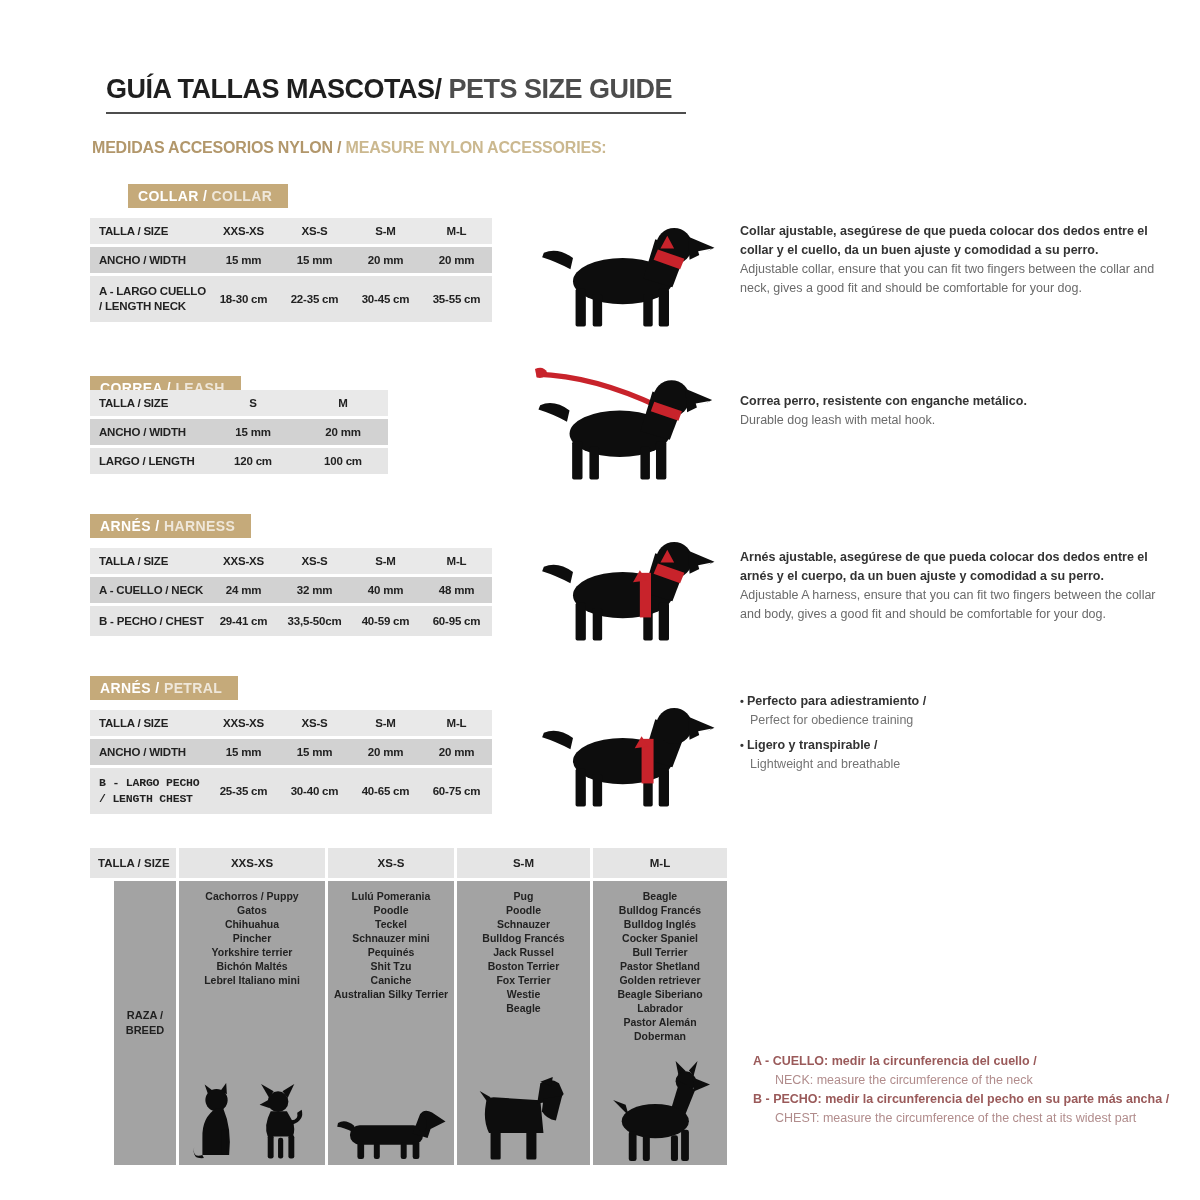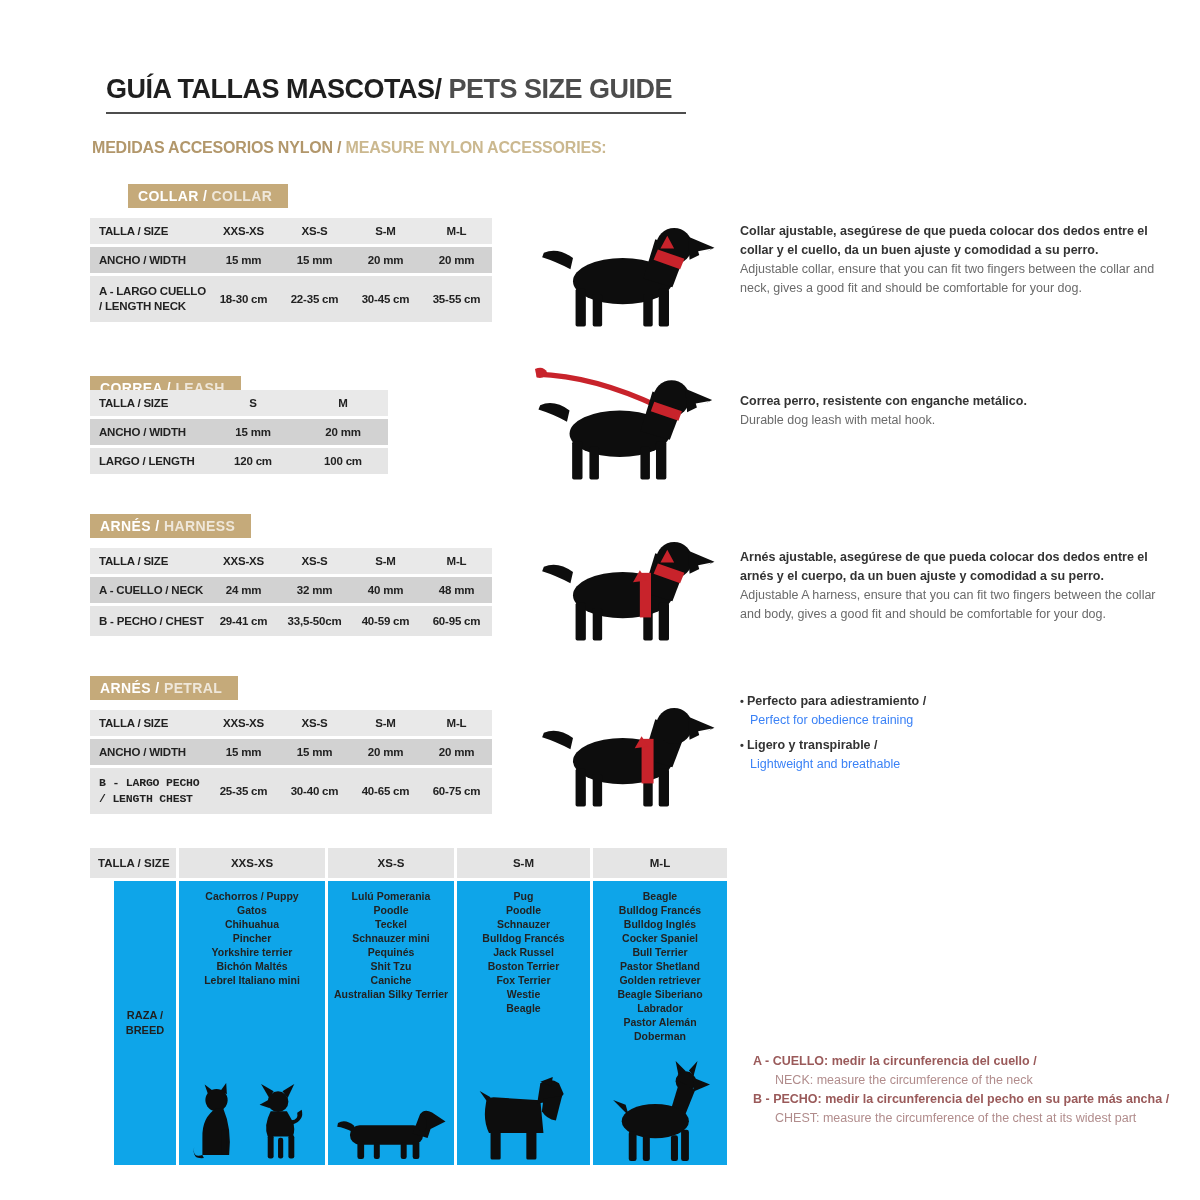--- a/index.html
+++ b/index.html
@@ -44,32 +44,32 @@
   .row-tall { min-height:46px; }
 
   
   .desc { font-size:12.5px; line-height:19px; }
   .desc .b { font-weight:bold; color:#333; }
   .desc .l { color:#6a6a6a; }
   .bullets { font-size:12.5px; line-height:19px; }
   .bullets .item { margin-bottom:6px; }
   .bullets .b { font-weight:bold; color:#333; }
   .bullets .b::before { content:"• "; font-size:11px; }
-  .bullets .l { color:#3b82f6; padding-left:10px; }
+  .bullets .l { color:#737373; padding-left:10px; }
 
   
   .breeds {
     left:90px; top:848px;
     display:grid; grid-template-columns:86px 146px 126px 133px 134px;
     column-gap:3px; row-gap:3px;
   }
   .bh { background:#e5e5e5; height:30px; display:flex; align-items:center; justify-content:center;
         font-size:11.5px; font-weight:bold; color:#222; }
   .bh:first-child { justify-content:flex-start; padding-left:8px; }
-  .bc { background:#0ea5e9; height:284px; position:relative; padding-top:8px; }
+  .bc { background:#a3a3a3; height:284px; position:relative; padding-top:8px; }
   .bc.labelcell { display:flex; align-items:center; justify-content:center;
         font-size:11px; font-weight:bold; text-align:center; line-height:15px;margin-left:24px; }
   .breed-list { text-align:center; font-size:10.5px; font-weight:bold; line-height:14px; color:#222; }
   .breed-line { white-space:nowrap; }
   .icon-slot { position:absolute; bottom:4px; left:0; right:0; display:flex;
         align-items:flex-end; justify-content:center; gap:6px; }
 
   
   .notes { font-size:12.5px; line-height:19px; }
   .notes .b { font-weight:bold; color:#9a5a5a; }

